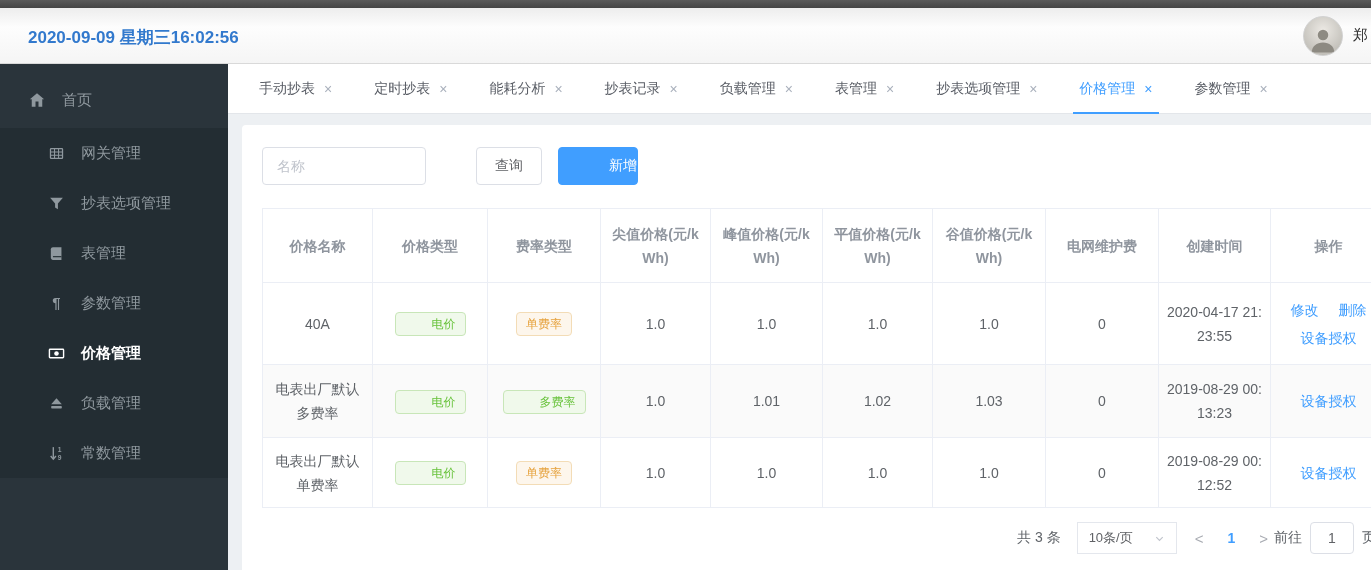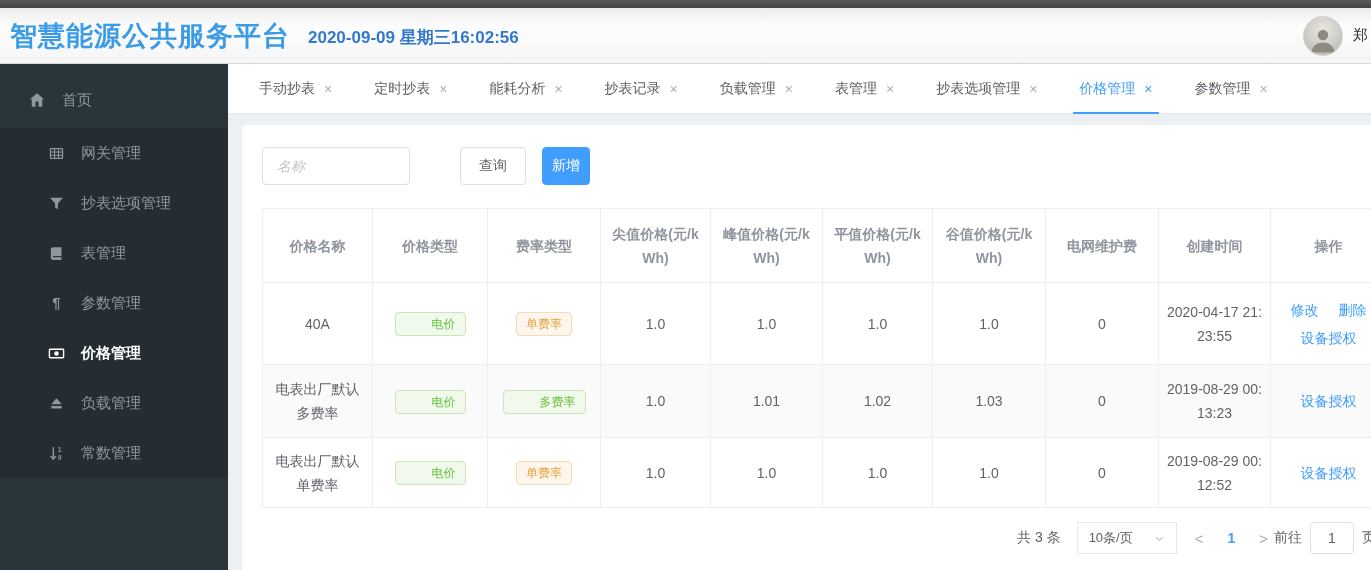--- a/index.html
+++ b/index.html
@@ -45,27 +45,27 @@
   .tab.active { color:#409eff; }
   .tab.active .close { color:#409eff; }
   .tab.active::after { content:""; position:absolute; left:15px; right:15px; bottom:-1px;
     height:2px; background:#409eff; }
 
   
   .content { flex:1; padding:11px 0 0 14px; }
   .card { background:#fff; border-radius:4px; width:1152px; height:462px; padding-top:22px; }
 
   .toolbar { display:flex; align-items:center; padding-left:20px; }
-  .search-input { width:148px; height:38px; border:1px solid #dcdfe6; border-radius:4px;
-    padding:0 14px; font-size:14px; color:#606266; outline:none;font-style:italic; }
+  .search-input { width:164px; height:38px; border:1px solid #dcdfe6; border-radius:4px;
+    padding:0 14px; font-size:14px; color:#606266; outline:none; }
   .search-input::placeholder { color:#c0c4cc; }
   .btn { height:38px; border-radius:4px; font-size:14px; cursor:pointer;
     font-family:"Liberation Sans","DejaVu Sans",sans-serif; }
   .btn-query { margin-left:50px; width:66px; background:#fff; border:1px solid #dcdfe6; color:#606266; }
-  .btn-add { margin-left:16px; width:48px; background:#409eff; border:1px solid #409eff; color:#fff; }
+  .btn-add { margin-left:16px; width:80px; background:#409eff; border:1px solid #409eff; color:#fff;text-align:right; }
 
   
   .table-wrap { margin:23px 0 0 20px; }
   table { border-collapse:collapse; table-layout:fixed; }
   th,td { border:1px solid #ebeef5; text-align:center; vertical-align:middle;
     font-size:14px; padding:8px; word-break:break-all; line-height:24px; }
   th { color:#8f959e; font-weight:bold; height:74px; }
   tr.r0 td { height:82px; }
   tr.r1 td { height:73px; }
   tr.r2 td { height:70px; }
@@ -93,21 +93,20 @@
   .goto-input { width:44px; height:32px; margin-left:8px; border:1px solid #dcdfe6;
     border-radius:4px; text-align:center; font-size:14px; color:#606266; outline:none; }
   .page-unit { margin-left:8px; }
 </style>
 </head>
 <body>
 
 <div class="top-strip"></div>
 
 <header class="app-header">
-  <div class="app-title">智慧能源公共服务平台</div>
   <div class="app-datetime">2020-09-09 星期三16:02:56</div>
   <div class="user-area">
     <div class="avatar">
       <svg viewBox="0 0 24 24">
           <circle cx="12" cy="8" r="4.2"></circle>
           <path d="M3 22c0-5 4-8 9-8s9 3 9 8z"></path>
         </svg>
     </div>
     <div class="user-name">郑</div>
   </div>

